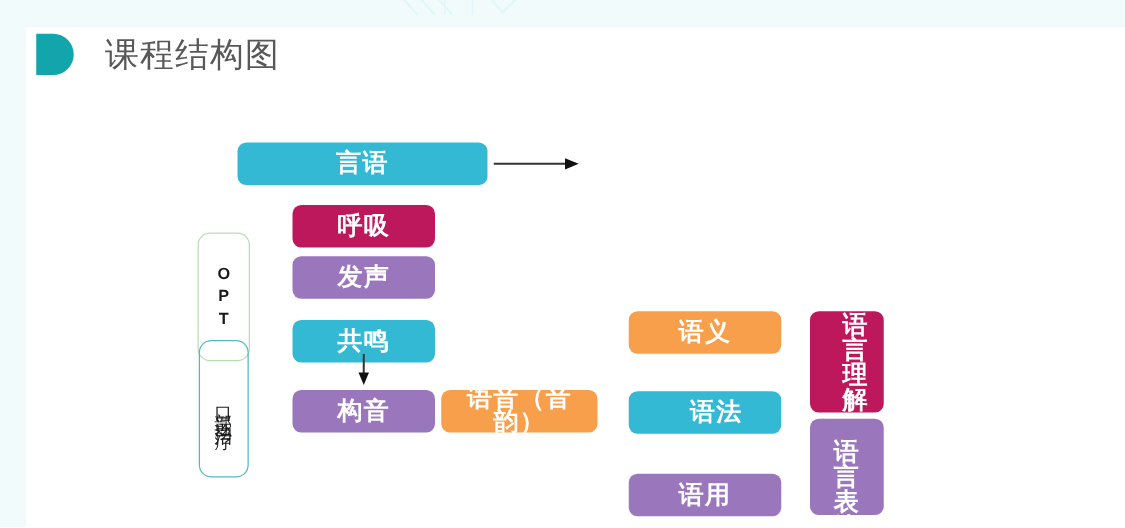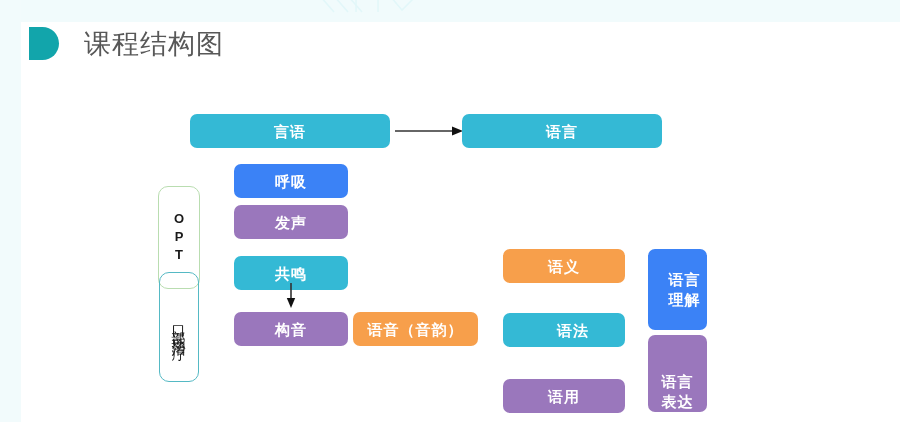--- a/index.html
+++ b/index.html
@@ -59,31 +59,31 @@
     letter-spacing: 1px;
     white-space: nowrap;
   }
 
   
   .node {
     position: absolute;
     box-sizing: border-box;
     border-radius: 7px;
     color: #ffffff;
-    font-size: 15px;
+    font-size: 20px;
     font-weight: bold;
     display: flex;
     align-items: center;
     justify-content: center;
     text-align: center;
     letter-spacing: 1px;
     line-height: 19px;
   }
   .node.teal   { background: #34b9d5; }
-  .node.green  { background: #3b82f6; }
+  .node.green  { background: #be185d; }
   .node.purple { background: #9a77bc; }
   .node.orange { background: #f79f4b; }
 
   
   .vbox {
     position: absolute;
     box-sizing: border-box;
     background: transparent;
     border-radius: 10px;
     display: flex;
@@ -140,21 +140,20 @@
   <div class="header-mark"></div>
   <div class="page-title">课程结构图</div>
 
   <div class="node teal" style="left:190px; top:114px; width:200px; height:34px;">言语</div>
 
   <svg class="h-arrow" style="left:394px; top:125px; width:70px;" viewBox="0 0 70 12">
     <line x1="1" y1="6" x2="59" y2="6" stroke="#333333" stroke-width="1.6"></line>
     <polygon points="58,1.5 69,6 58,10.5" fill="#111111"></polygon>
   </svg>
 
-  <div class="node teal" style="left:462px; top:114px; width:200px; height:34px;">语言</div>
 
   <div class="vbox vbox-green" style="left:158px; top:186px; width:42px; height:103px;">
     <span class="vtext">OPT</span>
   </div>
   <div class="vbox vbox-teal" style="left:159px; top:272px; width:40px; height:110px;">
     <span class="vtext cn">口部运动治疗</span>
   </div>
 
   <div class="node green" style="left:234px; top:164px; width:114px; height:34px;">呼吸</div>
   <div class="node purple" style="left:234px; top:205px; width:114px; height:34px;">发声</div>

